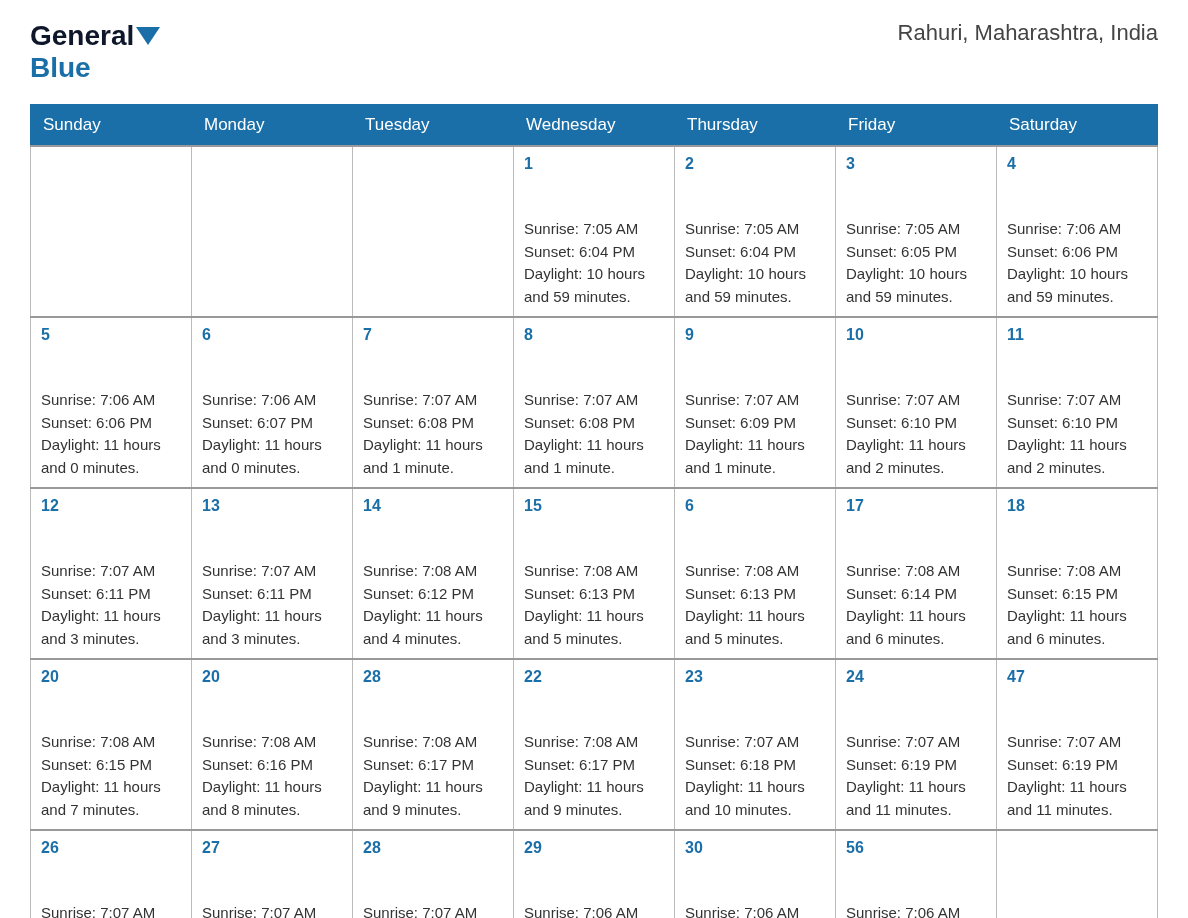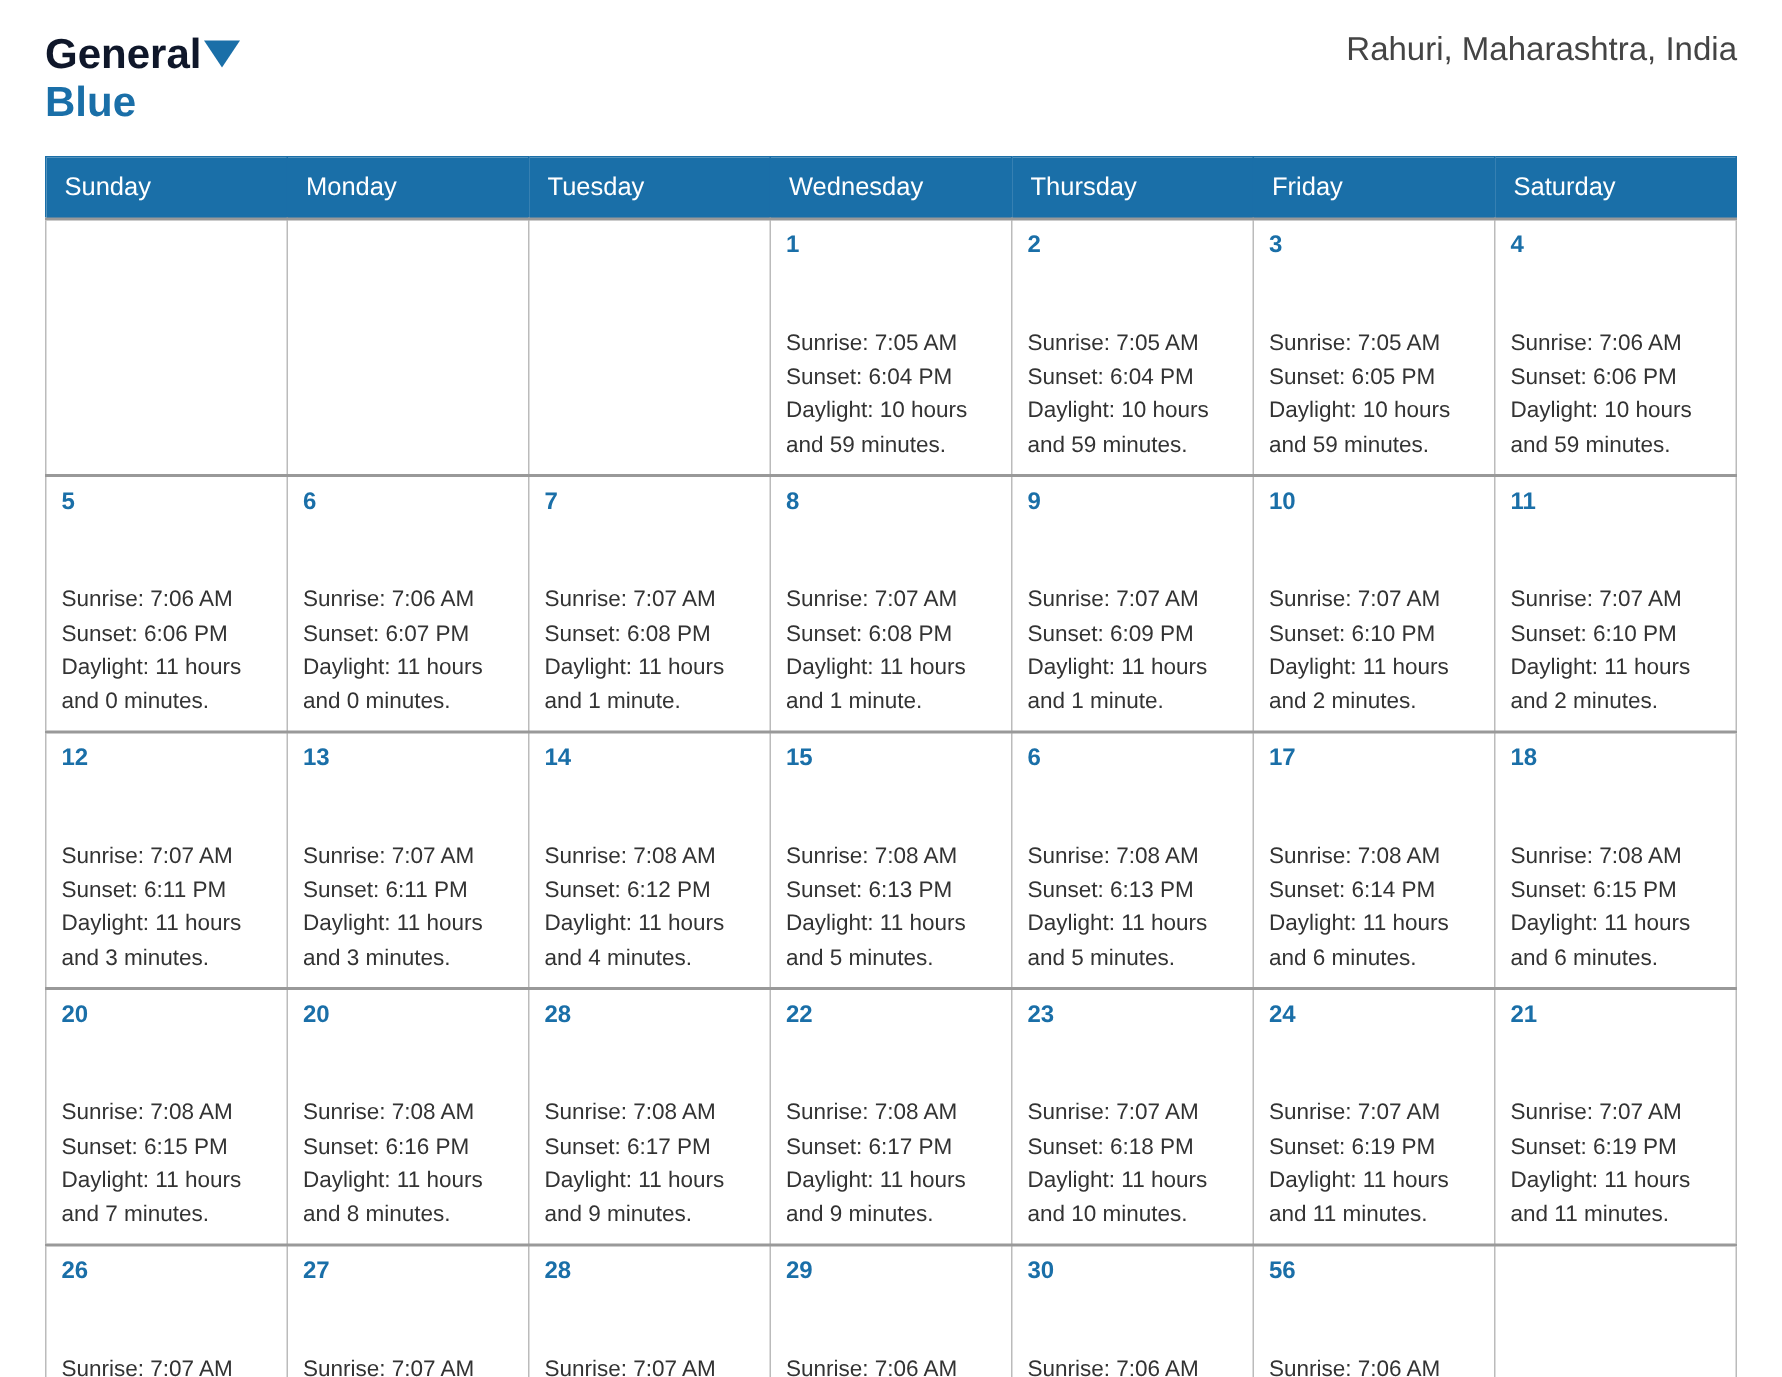--- a/index.html
+++ b/index.html
@@ -300,21 +300,21 @@
 and 10 minutes.</div>
         </td>
         <td>
           <span class="day-number">24</span>
           <div class="day-info" style="white-space: pre-line;">Sunrise: 7:07 AM
 Sunset: 6:19 PM
 Daylight: 11 hours
 and 11 minutes.</div>
         </td>
         <td>
-          <span class="day-number">21</span>
+          <span class="day-number">47</span>
           <div class="day-info" style="white-space: pre-line;">Sunrise: 7:07 AM
 Sunset: 6:19 PM
 Daylight: 11 hours
 and 11 minutes.</div>
         </td>
       </tr>
       <tr>
         <td>
           <span class="day-number">26</span>
           <div class="day-info" style="white-space: pre-line;">Sunrise: 7:07 AM

